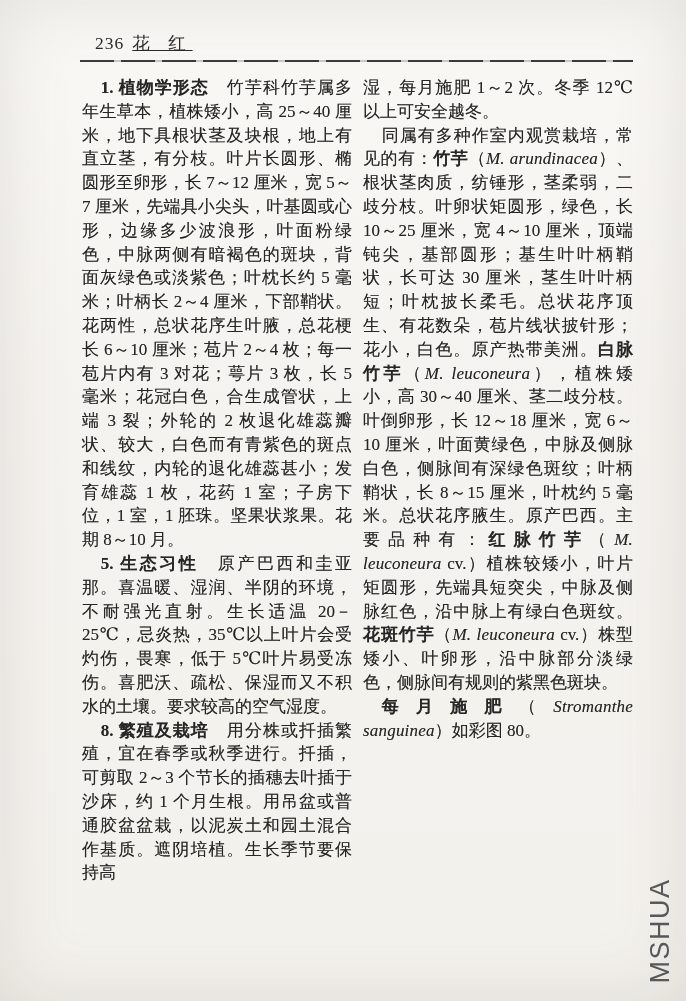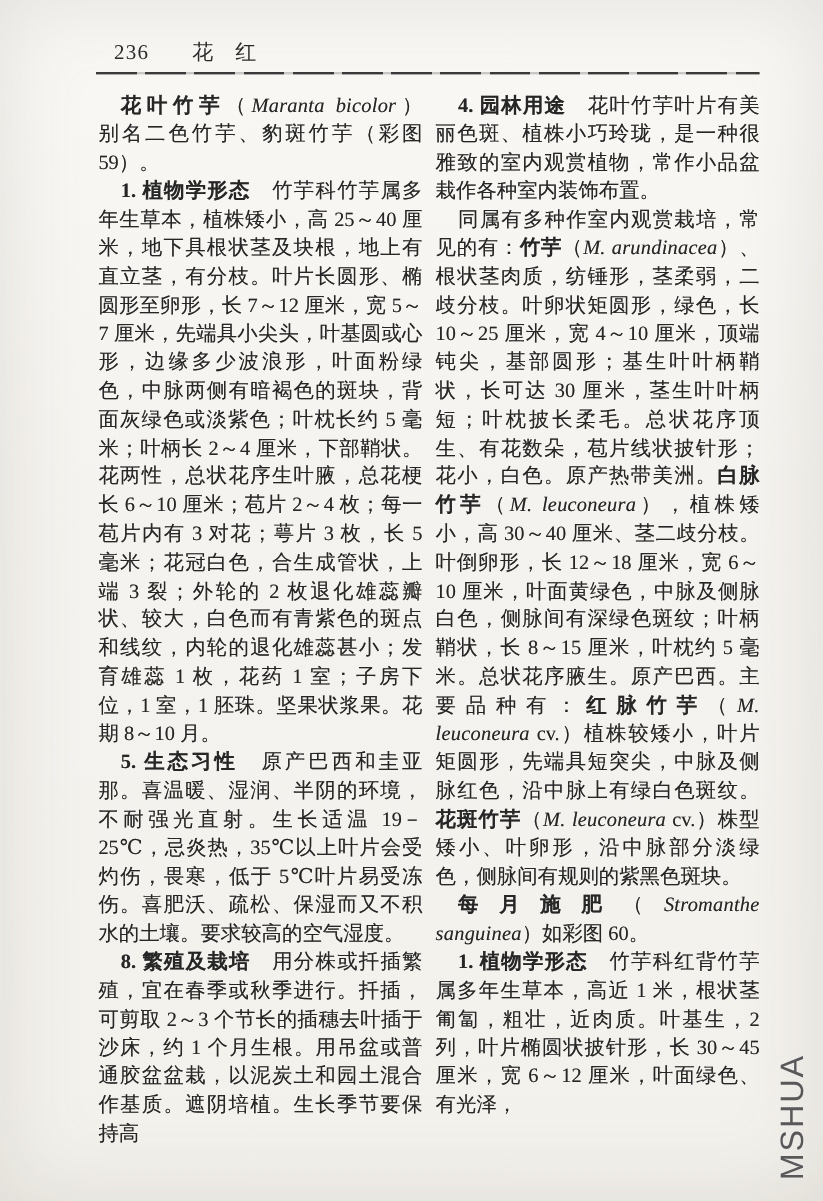--- a/index.html
+++ b/index.html
@@ -25,22 +25,22 @@
   }
   .page-header {
     position: absolute;
     top: 31px;
     left: 95px;
     font-size: 17.5px;
     color: #2a2a2a;
     letter-spacing: 1px;
     white-space: nowrap;
   }
-  .page-number { margin-right: 36px; }
-  .book-title { letter-spacing: 7px; }
+  .page-number { margin-right: 8px; }
+  .book-title { letter-spacing: 7px; text-decoration: underline; }
   .header-rule {
     position: absolute;
     top: 60px;
     left: 80px;
     width: 553px;
     height: 1.6px;
     background: repeating-linear-gradient(90deg,
       #3a3a3a 0px, #3a3a3a 34px,
       rgba(58,58,58,0.25) 34px, rgba(58,58,58,0.25) 41px);
   }
@@ -86,29 +86,27 @@
   <div class="scanlayer">
 
     <div class="page-header">
       <span class="page-number">236</span><span class="book-title">花 红</span>
     </div>
 
     <div class="header-rule"></div>
 
     <div class="columns">
       <div class="col">
-          <p class="indent"><span class="b">花叶竹芋</span><span>（</span><span class="i">Maranta bicolor</span><span>）　别名二色竹芋、豹斑竹芋（彩图 59）。</span></p>
           <p class="indent"><span class="b">1. 植物学形态</span><span>　竹芋科竹芋属多年生草本，植株矮小，高 25～40 厘米，地下具根状茎及块根，地上有直立茎，有分枝。叶片长圆形、椭圆形至卵形，长 7～12 厘米，宽 5～7 厘米，先端具小尖头，叶基圆或心形，边缘多少波浪形，叶面粉绿色，中脉两侧有暗褐色的斑块，背面灰绿色或淡紫色；叶枕长约 5 毫米；叶柄长 2～4 厘米，下部鞘状。花两性，总状花序生叶腋，总花梗长 6～10 厘米；苞片 2～4 枚；每一苞片内有 3 对花；萼片 3 枚，长 5 毫米；花冠白色，合生成管状，上端 3 裂；外轮的 2 枚退化雄蕊瓣状、较大，白色而有青紫色的斑点和线纹，内轮的退化雄蕊甚小；发育雄蕊 1 枚，花药 1 室；子房下位，1 室，1 胚珠。坚果状浆果。花期 8～10 月。</span></p>
-          <p class="indent"><span class="b">5. 生态习性</span><span>　原产巴西和圭亚那。喜温暖、湿润、半阴的环境，不耐强光直射。生长适温 19－25℃，忌炎热，35℃以上叶片会受灼伤，畏寒，低于 5℃叶片易受冻伤。喜肥沃、疏松、保湿而又不积水的土壤。要求较高的空气湿度。</span></p>
+          <p class="indent"><span class="b">5. 生态习性</span><span>　原产巴西和圭亚那。喜温暖、湿润、半阴的环境，不耐强光直射。生长适温 20－25℃，忌炎热，35℃以上叶片会受灼伤，畏寒，低于 5℃叶片易受冻伤。喜肥沃、疏松、保湿而又不积水的土壤。要求较高的空气湿度。</span></p>
           <p class="indent"><span class="b">8. 繁殖及栽培</span><span>　用分株或扦插繁殖，宜在春季或秋季进行。扦插，可剪取 2～3 个节长的插穗去叶插于沙床，约 1 个月生根。用吊盆或普通胶盆盆栽，以泥炭土和园土混合作基质。遮阴培植。生长季节要保持高</span></p>
         </div>
       <div class="col">
-          <p class="indent"><span class="b">4. 园林用途</span><span>　花叶竹芋叶片有美丽色斑、植株小巧玲珑，是一种很雅致的室内观赏植物，常作小品盆栽作各种室内装饰布置。</span></p>
+          <p><span>湿，每月施肥 1～2 次。冬季 12℃ 以上可安全越冬。</span></p>
           <p class="indent"><span>同属有多种作室内观赏栽培，常见的有：</span><span class="b">竹芋</span><span>（</span><span class="i">M. arundinacea</span><span>）、根状茎肉质，纺锤形，茎柔弱，二歧分枝。叶卵状矩圆形，绿色，长 10～25 厘米，宽 4～10 厘米，顶端钝尖，基部圆形；基生叶叶柄鞘状，长可达 30 厘米，茎生叶叶柄短；叶枕披长柔毛。总状花序顶生、有花数朵，苞片线状披针形；花小，白色。原产热带美洲。</span><span class="b">白脉竹芋</span><span>（</span><span class="i">M. leuconeura</span><span>），植株矮小，高 30～40 厘米、茎二歧分枝。叶倒卵形，长 12～18 厘米，宽 6～10 厘米，叶面黄绿色，中脉及侧脉白色，侧脉间有深绿色斑纹；叶柄鞘状，长 8～15 厘米，叶枕约 5 毫米。总状花序腋生。原产巴西。主要品种有：</span><span class="b">红脉竹芋</span><span>（</span><span class="i">M. leuconeura</span><span> cv.）植株较矮小，叶片矩圆形，先端具短突尖，中脉及侧脉红色，沿中脉上有绿白色斑纹。</span><span class="b">花斑竹芋</span><span>（</span><span class="i">M. leuconeura</span><span> cv.）株型矮小、叶卵形，沿中脉部分淡绿色，侧脉间有规则的紫黑色斑块。</span></p>
-          <p class="indent"><span class="b">每月施肥</span><span>（</span><span class="i">Stromanthe sanguinea</span><span>）如彩图 60。</span></p>
-          <p class="indent"><span class="b">1. 植物学形态</span><span>　竹芋科红背竹芋属多年生草本，高近 1 米，根状茎匍匐，粗壮，近肉质。叶基生，2 列，叶片椭圆状披针形，长 30～45 厘米，宽 6～12 厘米，叶面绿色、有光泽，</span></p>
+          <p class="indent"><span class="b">每月施肥</span><span>（</span><span class="i">Stromanthe sanguinea</span><span>）如彩图 80。</span></p>
         </div>
     </div>
 
     <div class="watermark">MSHUA</div>
 
   </div>
 </div>
 
 </body></html>

